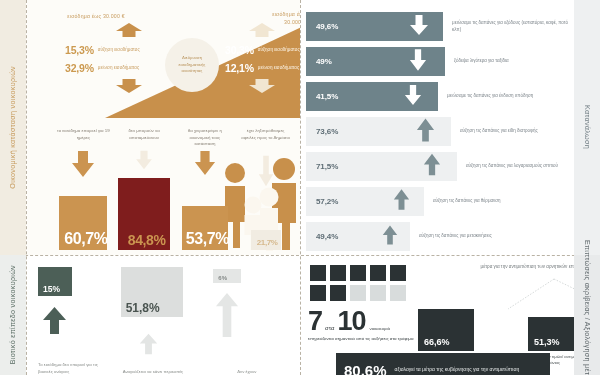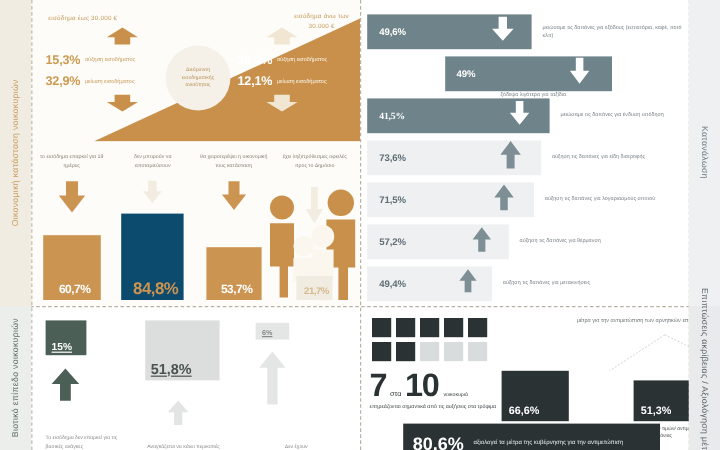--- a/index.html
+++ b/index.html
@@ -7,21 +7,21 @@
   body {
     font-family: "Liberation Sans", sans-serif;
     background:#ffffff;
     overflow:hidden;
     position:relative;
   }
   .page { position:absolute; inset:0; display:grid; grid-template-columns:300px 300px; grid-template-rows:255px 120px; }
 
   
   .quad { position:relative; overflow:hidden; }
-  .q-tl { background:#fdfcf8; }
+  .q-tl { background:#fdfcf8;margin-left:27px; }
   .q-tr { background:#ffffff; }
   .q-bl { background:#ffffff; }
   .q-br { background:#ffffff; }
 
   
   .vsep { position:absolute; top:0; bottom:0; width:0; border-left:1px dashed #b9b2a4; }
   .hsep { position:absolute; left:0; right:0; height:0; border-top:1px dashed #b9b2a4; }
 
   
   .rail { position:absolute; display:flex; align-items:center; justify-content:center; }
@@ -67,39 +67,39 @@
   .stat-num.w { color:#ffffff; }
   .stat-txt { font-size:4.6px; color:#c79b5d; line-height:1.45; white-space:nowrap; }
   .stat-txt.w { color:#fdf6ea; }
 
   
   .tlbars { position:absolute; left:26px; top:128px; right:4px; bottom:2px; display:flex; }
   .tlcol { flex:1; position:relative; display:flex; flex-direction:column; align-items:center; }
   .tlcol .cap { font-size:4.4px; color:#8a8378; text-align:center; line-height:1.5; height:20px; padding:0 4px; }
   .tlcol .arw { height:30px; display:flex; align-items:flex-start; justify-content:center; padding-top:2px;}
   .tlbar { position:absolute; bottom:3px; display:flex; align-items:flex-end; justify-content:center; }
-  .tlbar .v { font-size:10px; font-weight:700; letter-spacing:-.4px; padding:0 0 3px 5px; line-height:1; }
+  .tlbar .v { font-size:16px; font-weight:700; letter-spacing:-.4px; padding:0 0 3px 5px; line-height:1; }
 
   
   .trwrap { position:absolute; left:6px; top:6px; right:26px; bottom:4px; }
   .trrow { position:absolute; left:0; right:0; display:flex; align-items:center; }
   .trbar { position:relative; height:29px; display:flex; align-items:center; }
   .trbar .pct { font-size:8px; font-weight:700; padding-left:10px; letter-spacing:-.1px; }
   .trbar .ico { position:absolute; }
   .trlab { font-size:4.5px; color:#7a8288; line-height:1.4; padding-left:9px; }
   .bar-dark { background:#6e838a; }
   .bar-dark .pct { color:#ffffff; }
   .bar-light { background:#eef0f1; }
   .bar-light .pct { color:#5f6e76; }
 
   
   .blwrap { position:absolute; left:30px; top:4px; right:4px; bottom:0; display:flex; }
   .blcol { flex:1; position:relative; }
   .blbox { position:absolute; display:flex; align-items:flex-end; }
-  .blbox .v { font-size:8.5px; font-weight:700; line-height:1; padding:0 0 3px 5px;text-decoration:underline; }
+  .blbox .v { font-size:8.5px; font-weight:700; line-height:1; padding:0 0 3px 5px; }
   .blarw { position:absolute; }
   .blcap { position:absolute; bottom:0; font-size:4.3px; color:#8a8e8b; line-height:1.5; width:64px; }
 
   
   .brwrap { position:absolute; left:6px; top:4px; right:26px; bottom:0; }
   .sqgrid { position:absolute; left:4px; top:6px; display:grid; grid-template-columns:repeat(5,16px); grid-gap:4px 4px; }
   .sq { width:16px; height:16px; }
   .sq.on { background:#2b3234; }
   .sq.off { background:#d8dcdc; }
   .ratio { position:absolute; left:2px; top:52px; width:160px; }
@@ -207,21 +207,21 @@
           <span class="v" style="color:#fff;">60,7%</span>
         </div>
       </div>
       <div class="tlcol">
         <div class="cap">δεν μπορούν να αποταμιεύσουν</div>
         <div class="arw">
           <svg width="20" height="20" viewBox="0 0 24 28">
               <path d="M12 27 1 13h6V1h10v12h6z" fill="#f3ece0"></path>
             </svg>
         </div>
-        <div class="tlbar" style="background:#0c4a6e; width:52px; height:72px; left:50%; transform:translateX(-50%);">
+        <div class="tlbar" style="background:#7f1d1d; width:52px; height:72px; left:50%; transform:translateX(-50%);">
           <span class="v" style="color:#cb9450; font-size:14px;">84,8%</span>
         </div>
       </div>
       <div class="tlcol">
         <div class="cap">θα χειροτερέψει η οικονομική τους κατάσταση</div>
         <div class="arw">
           <svg width="22" height="26" viewBox="0 0 24 28">
               <path d="M12 27 1 13h6V1h10v12h6z" fill="#cb9450"></path>
             </svg>
         </div>
@@ -251,34 +251,34 @@
           <span class="pct">49,6%</span>
           <span class="ico" style="right:14px;">
             <svg width="20" height="22" viewBox="0 0 20 22">
                 <path d="M10 21 1 11h5.5V1h7v10H19z" fill="#ffffff"></path>
               </svg>
           </span>
         </div>
         <div class="trlab">μειώσαμε τις δαπάνες για εξόδους (εστιατόρια, καφέ, ποτό κλπ)</div>
       </div>
 
-      <div class="trrow" style="top:41px;flex-direction:column;">
+      <div class="trrow" style="top:41px;">
         <div class="trbar bar-dark" style="width:139px;">
           <span class="pct">49%</span>
           <span class="ico" style="right:18px;">
             <svg width="18" height="26" viewBox="0 0 20 26">
                 <path d="M10 25 1 13h5.5V1h7v12H19z" fill="#ffffff"></path>
               </svg>
           </span>
         </div>
         <div class="trlab">ξόδεψα λιγότερα για ταξίδια</div>
       </div>
 
       <div class="trrow" style="top:76px;">
-        <div class="trbar bar-dark" style="width:152px;font-family:Liberation Serif, serif;">
+        <div class="trbar bar-dark" style="width:132px;">
           <span class="pct">41,5%</span>
           <span class="ico" style="right:16px;">
             <svg width="18" height="24" viewBox="0 0 20 24">
                 <path d="M10 23 1 12h5.5V1h7v11H19z" fill="#ffffff"></path>
               </svg>
           </span>
         </div>
         <div class="trlab">μειώσαμε τις δαπάνες για ένδυση υπόδηση</div>
       </div>
 
@@ -288,21 +288,21 @@
           <span class="ico" style="right:16px;">
             <svg width="19" height="26" viewBox="0 0 20 26">
                 <path d="M10 1 19 13h-5.5v12h-7V13H1z" fill="#7d8f94"></path>
               </svg>
           </span>
         </div>
         <div class="trlab">αύξηση τις δαπάνες για είδη διατροφής</div>
       </div>
 
       <div class="trrow" style="top:146px;">
-        <div class="trbar bar-light" style="width:139px;">
+        <div class="trbar bar-light" style="width:151px;">
           <span class="pct">71,5%</span>
           <span class="ico" style="right:16px;">
             <svg width="18" height="25" viewBox="0 0 20 26">
                 <path d="M10 1 19 13h-5.5v12h-7V13H1z" fill="#7d8f94"></path>
               </svg>
           </span>
         </div>
         <div class="trlab">αύξηση τις δαπάνες για λογαριασμούς σπιτιού</div>
       </div>
 

